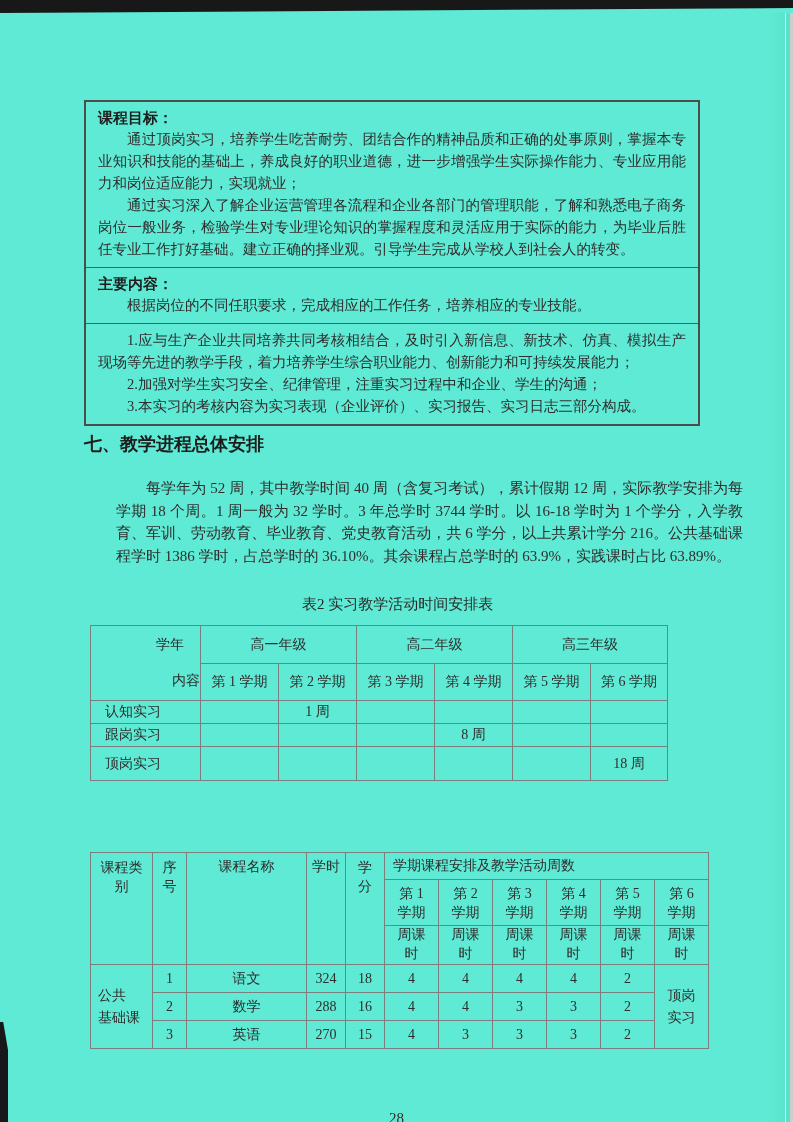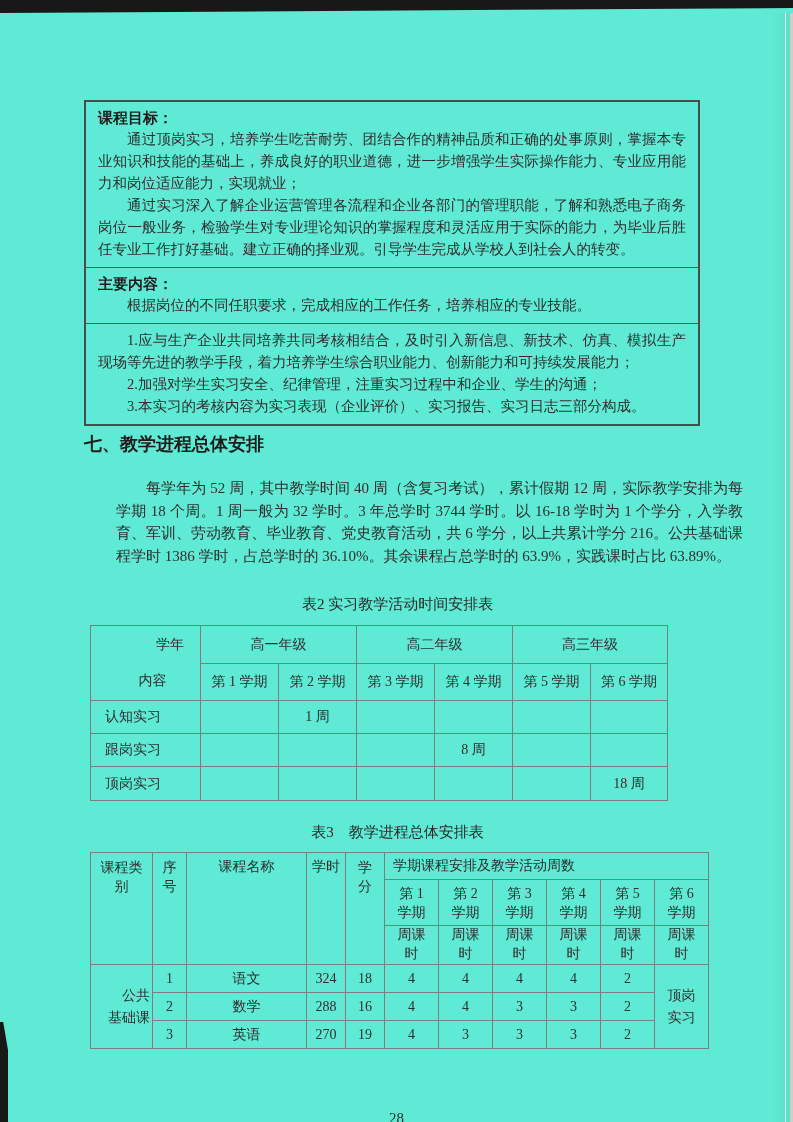--- a/index.html
+++ b/index.html
@@ -43,35 +43,35 @@
   table { border-collapse:collapse; table-layout:fixed; position:absolute;
           font-size:14px; color:#2e2e2e; }
   td { border:1px solid #7d7d7d; text-align:center; vertical-align:middle;
        padding:0 2px; overflow:hidden; }
   .ml { white-space:pre-line; line-height:19px; }
 
   
   .t2 { top:625px; left:90px; width:577px; border:1.5px solid #5a5a5a; }
   .t2 .rh1 { height:38px; }
   .t2 .rh2 { height:37px; }
-  .t2 .rd  { height:33px; }
+  .t2 .rd  { height:23px; }
   .t2 .corner { vertical-align:middle; padding:4px 0; }
   .corner-top    { text-align:right; padding-right:16px; line-height:24px; }
-  .corner-bottom { text-align:center;  padding-left:14px;  line-height:24px; margin-top:12px; }
+  .corner-bottom { text-align:right;  padding-left:14px;  line-height:24px; margin-top:12px; }
   .t2 .row-label { text-align:left; padding-left:14px; }
 
   
   .t3 { top:852px; left:90px; width:618px; border:1.5px solid #5a5a5a;padding-left:20px; }
   .t3 .rg  { height:27px; }
   .t3 .rs  { height:46px; }
   .t3 .rw  { height:37px;font-family:Liberation Mono, monospace; }
   .t3 .rd  { height:28px; }
   .t3 .vt  { vertical-align:top; padding-top:5px; }
   .t3 .grp { text-align:left; padding-left:8px; vertical-align:middle; }
-  .t3 .cat { text-align:right; padding-left:7px; line-height:22px; }
+  .t3 .cat { text-align:left; padding-left:7px; line-height:22px; }
   .t3 .merged { line-height:22px; }
 
   .page-num { position:absolute; top:1110px; left:0; width:100%; text-align:center;
               font-size:15px; color:#2e2e2e; }
 </style>
 </head>
 <body>
 
 <div class="page">
 
@@ -153,21 +153,20 @@
         <td></td>
         <td></td>
         <td></td>
         <td></td>
         <td></td>
         <td>18 周</td>
       </tr>
     </tbody>
   </table>
 
-  <div class="caption caption-3">表3　教学进程总体安排表</div>
   <table class="t3">
     <colgroup>
       <col style="width:62px">
         <col style="width:34px">
         <col style="width:120px">
       <col style="width:39px">
         <col style="width:39px">
       <col style="width:54px">
         <col style="width:54px">
         <col style="width:54px">
@@ -238,21 +237,21 @@
         <td>4</td>
         <td>4</td>
         <td>3</td>
         <td>3</td>
         <td>2</td>
       </tr>
       <tr class="rd">
         <td>3</td>
         <td>英语</td>
         <td>270</td>
-        <td>19</td>
+        <td>15</td>
         <td>4</td>
         <td>3</td>
         <td>3</td>
         <td>3</td>
         <td>2</td>
       </tr>
     </tbody>
   </table>
 
   <div class="page-num">28</div>

